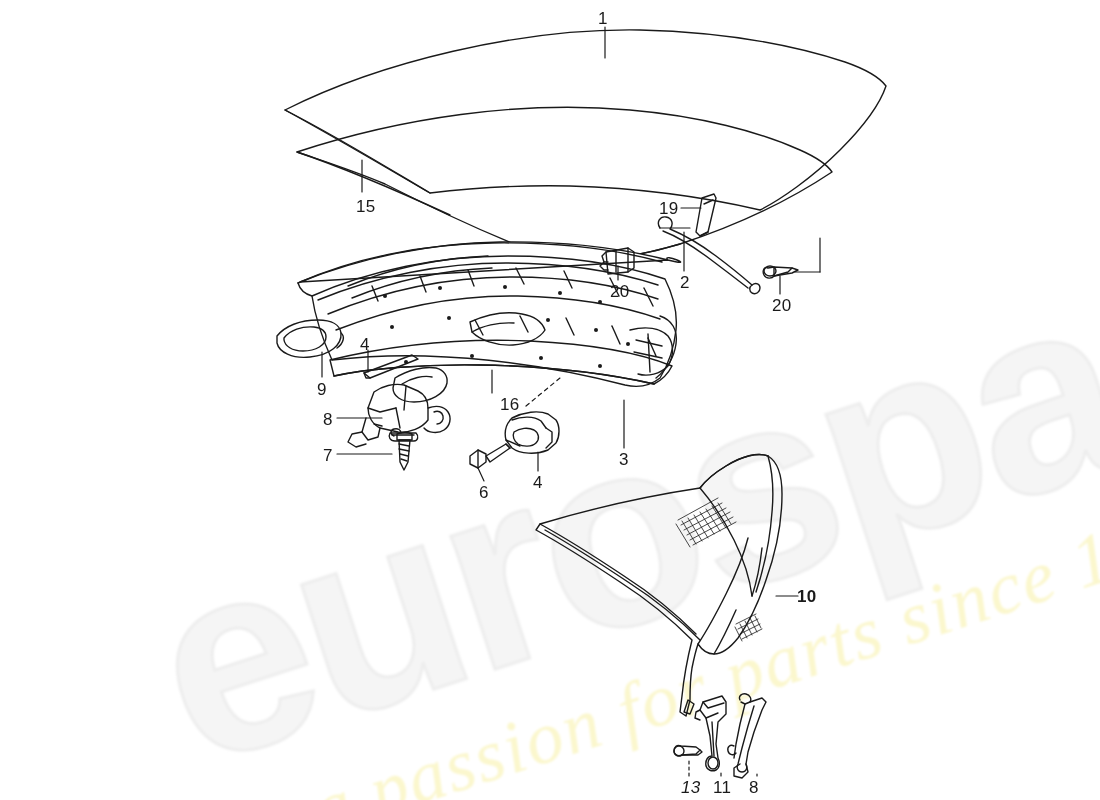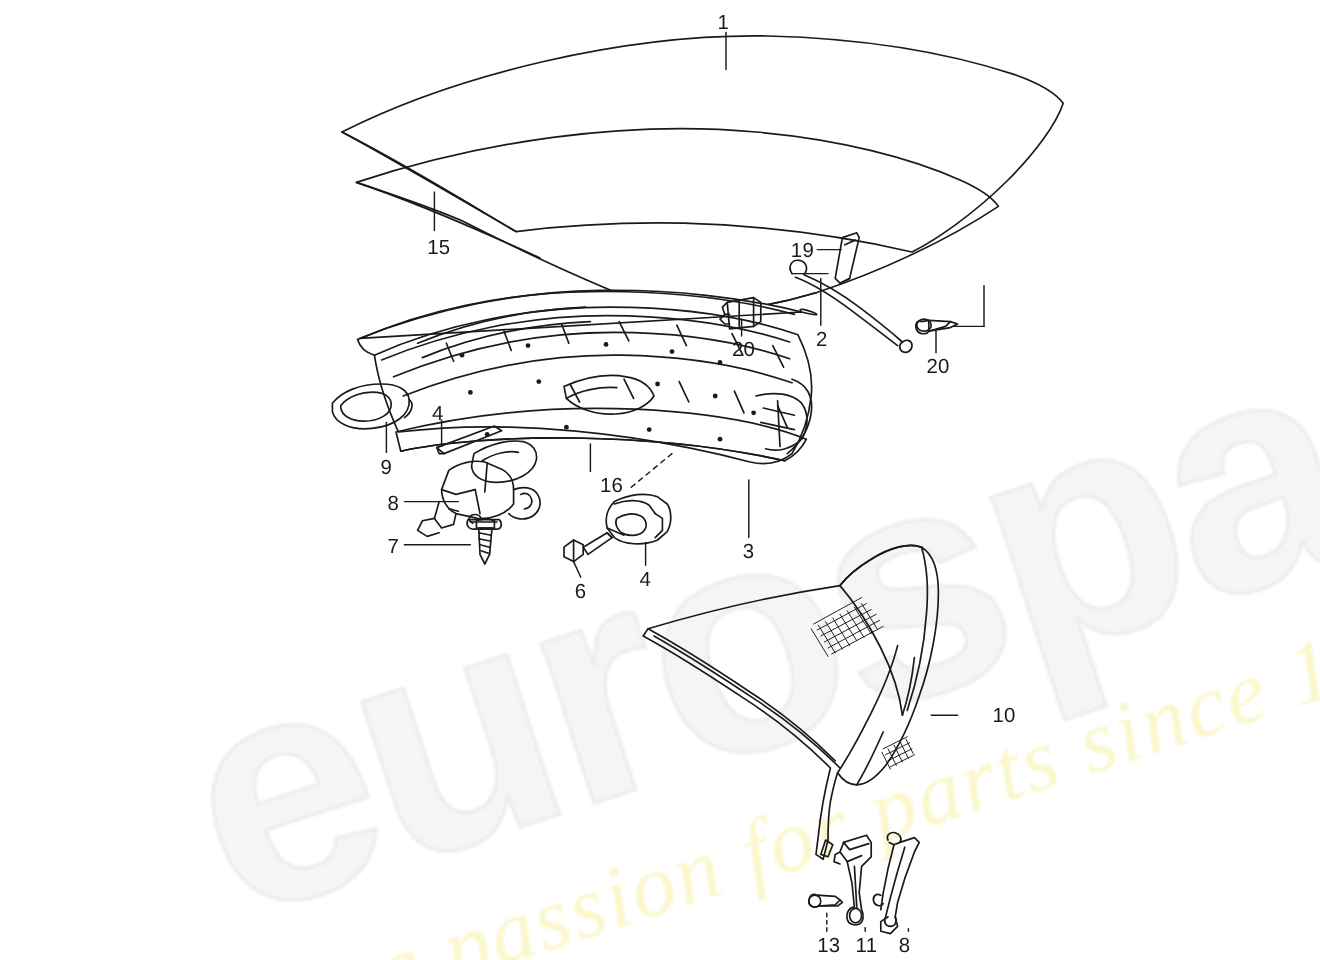--- a/index.html
+++ b/index.html
@@ -351,18 +351,18 @@
   <span class="lbl" style="left:610px;top:283px;">20</span>
   <span class="lbl" style="left:772px;top:297px;">20</span>
   <span class="lbl" style="left:360px;top:336px;">4</span>
   <span class="lbl" style="left:317px;top:381px;">9</span>
   <span class="lbl" style="left:500px;top:396px;">16</span>
   <span class="lbl" style="left:323px;top:411px;">8</span>
   <span class="lbl" style="left:619px;top:451px;">3</span>
   <span class="lbl" style="left:323px;top:447px;">7</span>
   <span class="lbl" style="left:479px;top:484px;">6</span>
   <span class="lbl" style="left:533px;top:474px;">4</span>
-  <span class="lbl" style="left:827px;top:588px;">10</span>
-  <span class="lbl" style="left:681px;top:779px;">13</span>
+  <span class="lbl" style="left:797px;top:588px;font-weight:bold;">10</span>
+  <span class="lbl" style="left:681px;top:779px;font-style:italic;">13</span>
   <span class="lbl" style="left:713px;top:779px;">11</span>
   <span class="lbl" style="left:749px;top:779px;">8</span>
 
 </div>
 
 </body></html>

